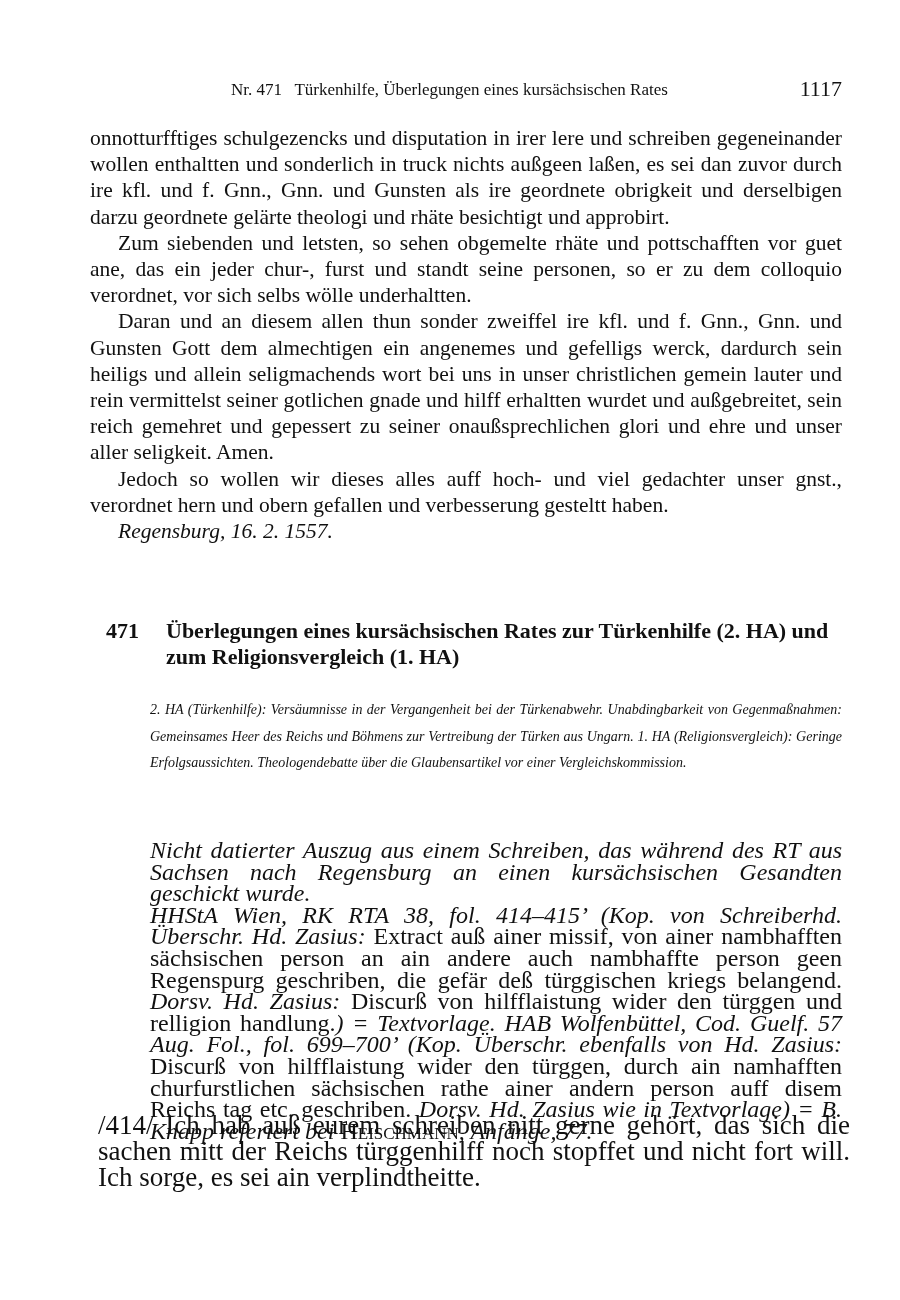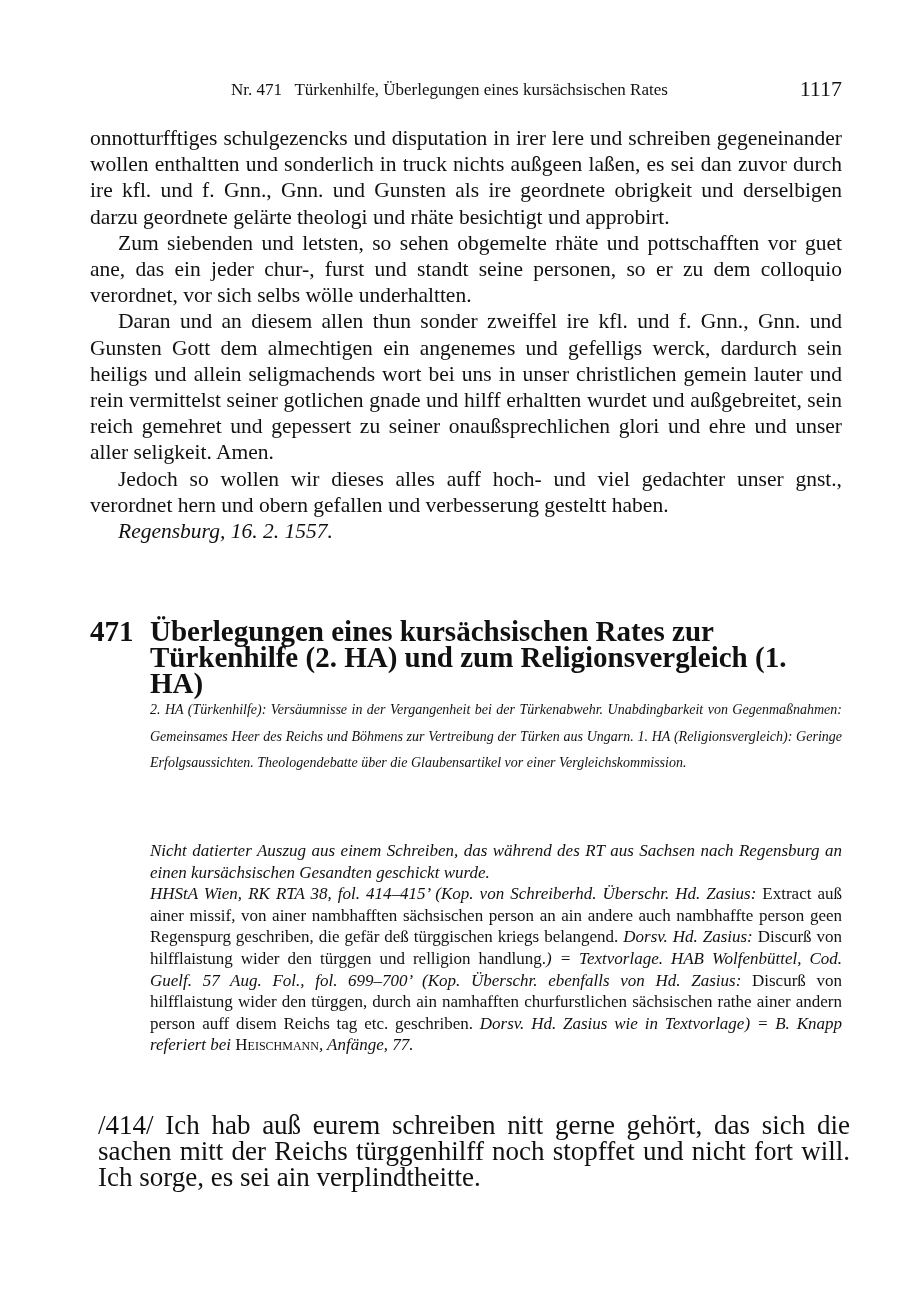--- a/index.html
+++ b/index.html
@@ -8,28 +8,28 @@
   .page { position:absolute; left:90px; top:0; width:752px; }
   .running-head { position:absolute; top:76px; left:0; width:752px; height:30px;
                   font-size:17px; }
   .rh-text { position:absolute; left:125px; top:4px; }
   .rh-page { position:absolute; right:0; top:0; font-size:22px; }
   .body-text { position:absolute; top:125px; left:0; width:752px;
                font-size:21.5px; line-height:26.2px; text-align:justify; }
   .body-text p { margin:0; }
   .indent { text-indent:28px; }
   .date-line { font-style:italic; padding-left:28px; }
-  .doc-title { position:absolute; top:618px; left:0; width:752px;
-               font-size:29px; font-weight:bold; line-height:26px; }
+  .doc-title { position:absolute; top:618px; left:16px; width:752px;
+               font-size:22px; font-weight:bold; line-height:26px; }
   .doc-number { position:absolute; left:0; top:0; }
   .doc-title-text { margin-left:60px; }
   .summary { position:absolute; top:697px; left:60px; width:692px;
              font-size:14px; line-height:26.5px; font-style:italic; text-align:justify; }
   .apparatus { position:absolute; top:840px; left:60px; width:692px;
-               font-size:17px; line-height:21.6px; text-align:justify; }
+               font-size:24px; line-height:21.6px; text-align:justify; }
   .apparatus p { margin:0; }
   .it { font-style:italic; }
   .sc { font-variant:small-caps; }
   .letter-text { position:absolute; top:1112px; left:8px; width:752px;
                  font-size:27px; line-height:26.2px; text-align:justify; }
 </style>
 </head>
 <body>
 
 <div class="page">

